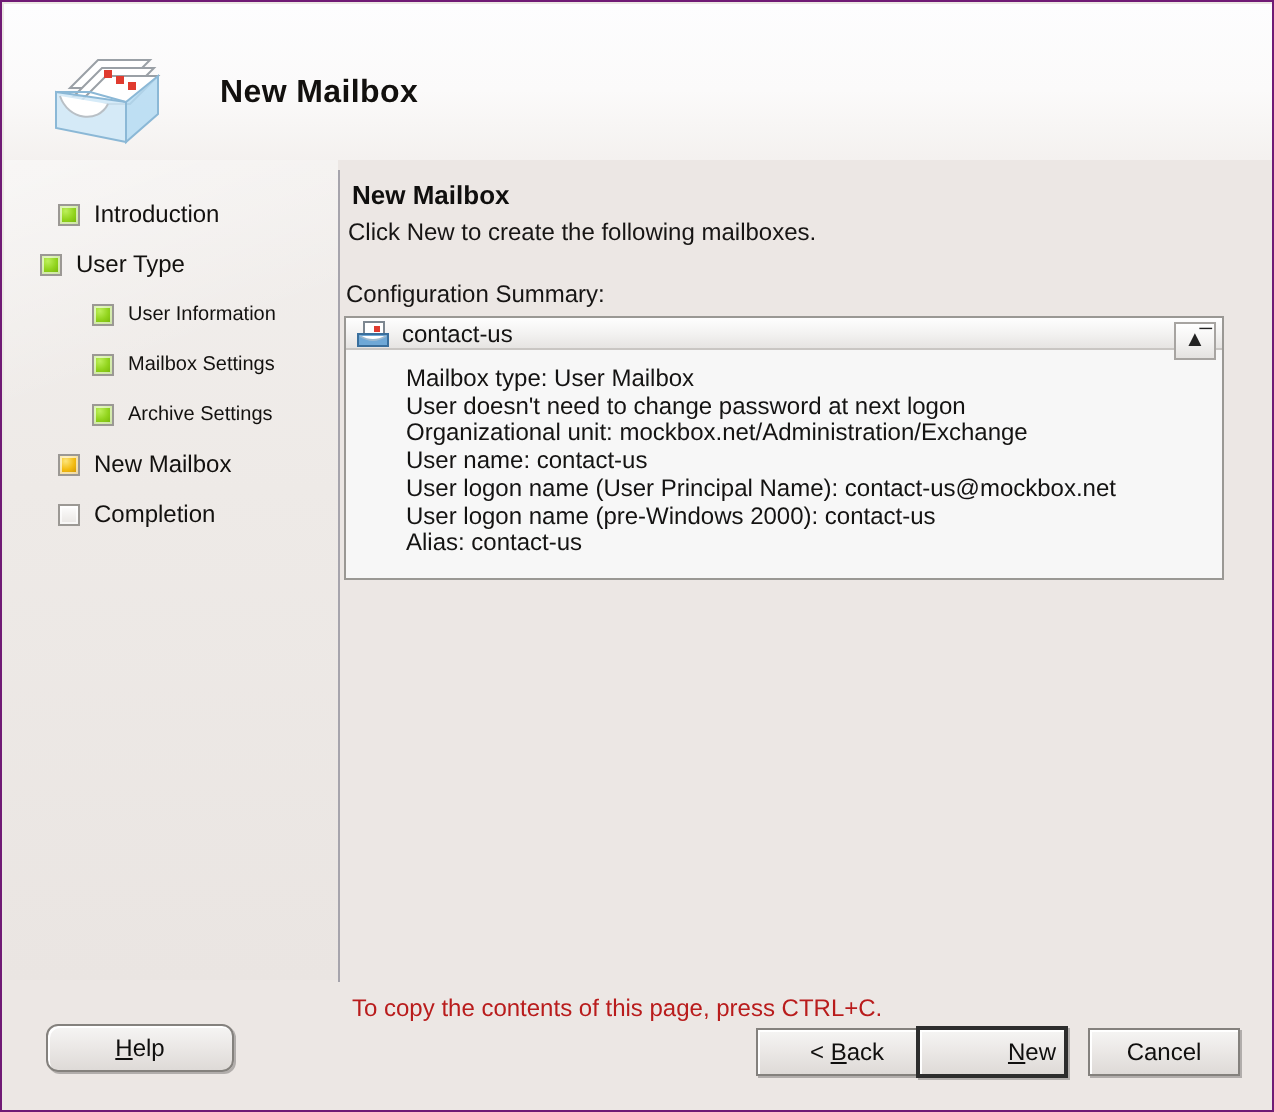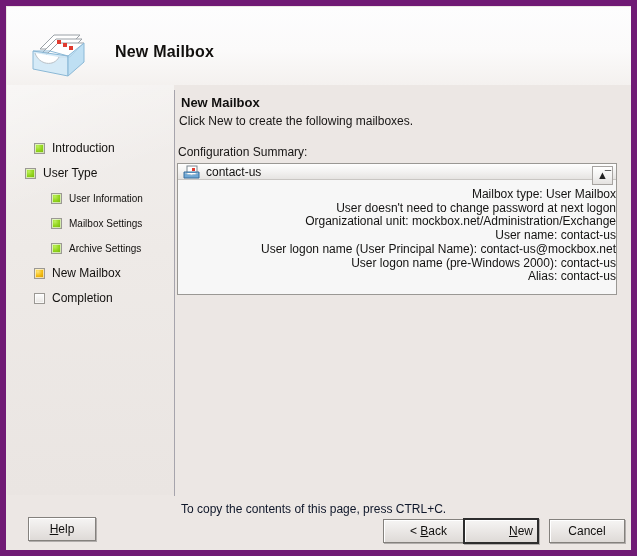--- a/index.html
+++ b/index.html
@@ -7,23 +7,22 @@
     margin: 0; padding: 0;
     width: 637px; height: 556px;
     overflow: hidden;
     font-family: "Liberation Sans", sans-serif;
   }
 
   #window {
     position: relative;
     width: 637px; height: 556px;
     background: #ece7e4;
-    border: 6px solid #701a75;
-    overflow: hidden;
-    text-align: right;
+    border: 1px solid #701a75;
+    overflow: hidden;
   }
 
   
   #banner {
     position: absolute; left: 1px; top: 1px;
     width: 635px; height: 78px;
     background: linear-gradient(180deg, #fdfdfe 0%, #fbfafa 55%, #f4f1ef 100%);
   }
   #banner-icon {
     position: absolute; left: 17px; top: 22px;
@@ -47,21 +46,20 @@
     width: 300px; height: 220px;
     background: linear-gradient(160deg, rgba(255,255,255,.88), rgba(255,255,255,0) 70%);
     border-bottom-right-radius: 180px 120px;
     pointer-events: none;
   }
   .nav-item {
     position: absolute;
     display: flex; align-items: center;
     height: 18px;
     white-space: nowrap;
-    margin-top: 36px;
   }
   .nav-item .sq {
     width: 11px; height: 11px;
     flex: 0 0 11px;
     border: 1px solid #9b9894;
     margin-right: 7px;
     box-shadow: inset 0 0 0 1px rgba(255,255,255,.65);
   }
   .sq.green {
     background: radial-gradient(circle at 32% 28%, #bdf05a 0%, #92d41d 48%, #6fae06 100%);
@@ -137,39 +135,39 @@
   }
   .detail-line {
     font-size: 12px; color: #141312;
     line-height: 13.7px;
     white-space: nowrap;
   }
 
   
   #footer-hint {
     position: absolute; left: 175px; top: 496px;
-    font-size: 12px; color: #0f172a;
+    font-size: 12px; color: #b91c1c;
   }
   .btn {
     position: absolute;
     height: 24px;
     border: 1px solid #84817d;
     background: linear-gradient(180deg,#f6f5f4 0%, #ebe8e6 48%, #dedad7 100%);
     font-family: "Liberation Sans", sans-serif;
     font-size: 12px; color: #100f0e;
     display: flex; align-items: center; justify-content: center;
     cursor: pointer;
     box-shadow: inset 1px 1px 0 #ffffff, 1px 1px 0 rgba(0,0,0,.25);
   }
   .btn.default {
     border: 2px solid #2d2d2d;
   }
   .btn u { text-underline-offset: 1px; }
 
-  #btn-help   { left: 22px;  top: 511px; width: 68px; }
+  #btn-help   { left: 22px;  top: 511px; width: 94px; border-radius: 6px; }
   #btn-back   { left: 377px; top: 513px; width: 91px; }
   #btn-new    { left: 457px; top: 512px; width: 76px; height: 26px; padding-left: 40px; }
   #btn-cancel { left: 543px; top: 513px; width: 76px; }
 </style>
 </head>
 <body>
 
 <div id="window">
 
   <div id="banner">

